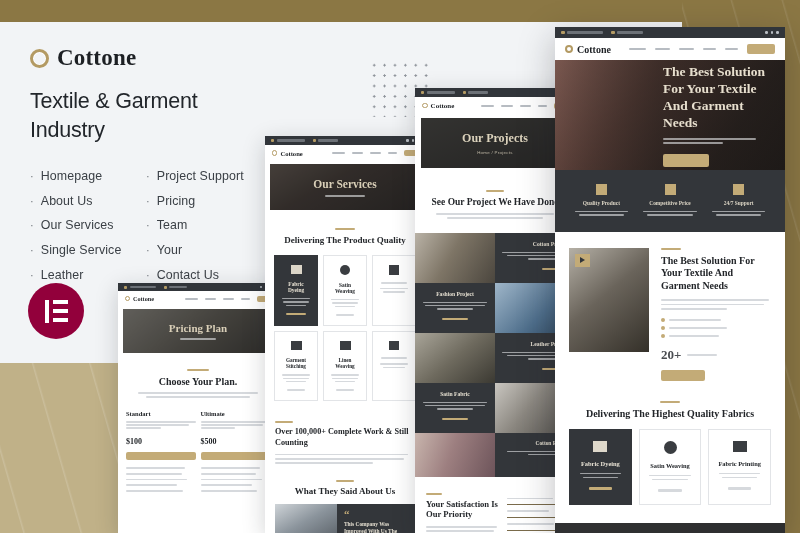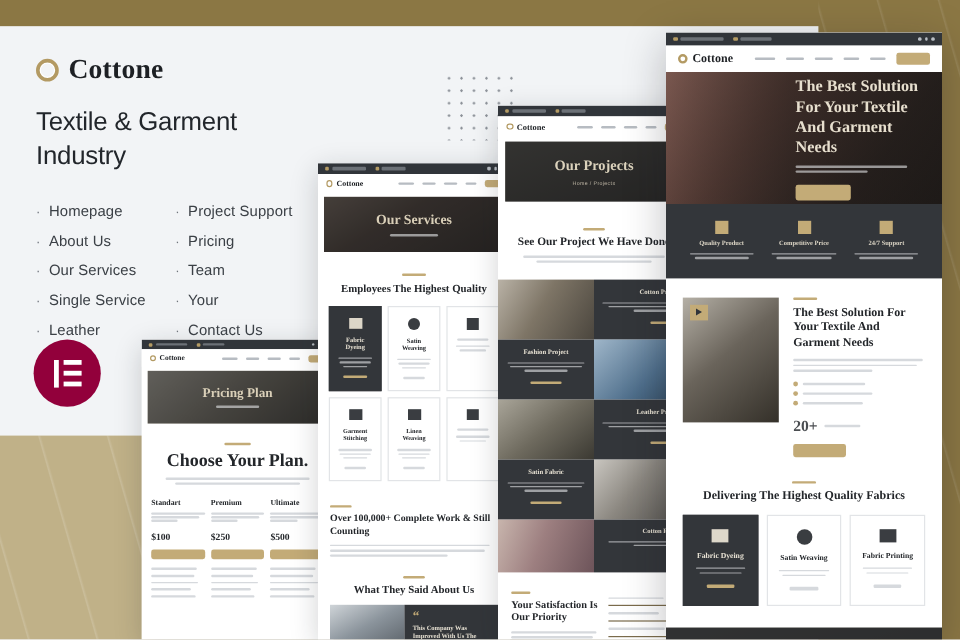--- a/index.html
+++ b/index.html
@@ -262,56 +262,41 @@
     <div class="hero-overlay"></div>
     <div class="hero-inner" style="text-align:center">
       <div class="serif" style="font-size:11px;color:#d9cfb8">Pricing Plan</div>
       <div style="margin-top:4px">
           <i class="bline-w" style="width:36px;height:2px;margin:0 auto"></i>
         </div>
     </div>
   </div>
   <div style="padding:16px 10px 0; text-align:center">
     <i class="bline" style="width:22px;height:2px;margin:0 auto 5px;background:#c3ab77"></i>
-    <div class="serif-dark" style="font-size:15px">Choose Your Plan.</div>
+    <div class="serif-dark" style="font-size:10px">Choose Your Plan.</div>
     <i class="bline-l" style="width:120px;height:2px;margin:5px auto 2px"></i>
     <i class="bline-l" style="width:104px;height:2px;margin:0 auto"></i>
   </div>
   <div style="display:flex; gap:5px; padding:12px 8px 0;">
     <div style="flex:1">
       <div class="serif-dark" style="font-size:6.5px">Standart</div>
       <i class="bline-l" style="width:100%;height:1.6px;margin:4px 0 1.6px"></i>
       <i class="bline-l" style="width:90%;height:1.6px;margin-bottom:1.6px"></i>
       <i class="bline-l" style="width:50%;height:1.6px"></i>
       <div class="serif-dark" style="font-size:8px;margin-top:8px">$100</div>
       <div class="pill" style="height:8px;margin-top:6px"></div>
       <div style="margin-top:7px">
         <i class="bline-l" style="width:85%;height:1.8px;margin-bottom:4px"></i>
         <i class="bline-l" style="width:80%;height:1.8px;margin-bottom:4px"></i>
         <i class="bline-l" style="width:88%;height:1.8px;margin-bottom:4px"></i>
         <i class="bline-l" style="width:74%;height:1.8px;margin-bottom:4px"></i>
         <i class="bline-l" style="width:82%;height:1.8px"></i>
       </div>
     </div>
     <div style="flex:1">
-      <div class="serif-dark" style="font-size:6.5px">Premium</div>
-      <i class="bline-l" style="width:100%;height:1.6px;margin:4px 0 1.6px"></i>
-      <i class="bline-l" style="width:90%;height:1.6px;margin-bottom:1.6px"></i>
-      <i class="bline-l" style="width:50%;height:1.6px"></i>
-      <div class="serif-dark" style="font-size:8px;margin-top:8px">$250</div>
-      <div class="pill" style="height:8px;margin-top:6px"></div>
-      <div style="margin-top:7px">
-        <i class="bline-l" style="width:85%;height:1.8px;margin-bottom:4px"></i>
-        <i class="bline-l" style="width:80%;height:1.8px;margin-bottom:4px"></i>
-        <i class="bline-l" style="width:88%;height:1.8px;margin-bottom:4px"></i>
-        <i class="bline-l" style="width:74%;height:1.8px;margin-bottom:4px"></i>
-        <i class="bline-l" style="width:82%;height:1.8px"></i>
-      </div>
-    </div>
-    <div style="flex:1">
       <div class="serif-dark" style="font-size:6.5px">Ultimate</div>
       <i class="bline-l" style="width:100%;height:1.6px;margin:4px 0 1.6px"></i>
       <i class="bline-l" style="width:90%;height:1.6px;margin-bottom:1.6px"></i>
       <i class="bline-l" style="width:50%;height:1.6px"></i>
       <div class="serif-dark" style="font-size:8px;margin-top:8px">$500</div>
       <div class="pill" style="height:8px;margin-top:6px"></div>
       <div style="margin-top:7px">
         <i class="bline-l" style="width:85%;height:1.8px;margin-bottom:4px"></i>
         <i class="bline-l" style="width:80%;height:1.8px;margin-bottom:4px"></i>
         <i class="bline-l" style="width:88%;height:1.8px;margin-bottom:4px"></i>
@@ -357,21 +342,21 @@
     <div class="hero-overlay"></div>
     <div class="hero-inner" style="text-align:center">
       <div class="serif" style="font-size:11.5px;color:#d9cfb8">Our Services</div>
       <div style="margin-top:5px">
           <i class="bline-w" style="width:40px;height:2px;margin:0 auto"></i>
         </div>
     </div>
   </div>
   <div style="padding:18px 12px 0; text-align:center">
     <i class="bline" style="width:20px;height:2px;margin:0 auto 5px;background:#c3ab77"></i>
-    <div class="serif-dark" style="font-size:9px">Employees The Highest Quality</div>
+    <div class="serif-dark" style="font-size:9px">Delivering The Product Quality</div>
   </div>
   <div style="display:grid;grid-template-columns:1fr 1fr 1fr;gap:5px;padding:10px 9px 0;">
     <div class="card card-dark" style="padding:9px 5px;text-align:center;border-color:#33363a">
       <div class="icon-box" style="width:11px;height:9px;margin:0 auto 7px;background:#dcd6c8"></div>
       <div class="serif" style="font-size:5.4px;color:#e7e1d3">Fabric Dyeing</div>
       <i class="bline-w" style="width:90%;height:1.4px;margin:5px auto 2px"></i>
       <i class="bline-w" style="width:80%;height:1.4px;margin:0 auto 2px"></i>
       <i class="bline-w" style="width:60%;height:1.4px;margin:0 auto"></i>
       <i class="bline" style="width:60%;height:2px;margin:7px auto 0;background:#c3ab77"></i>
     </div>

